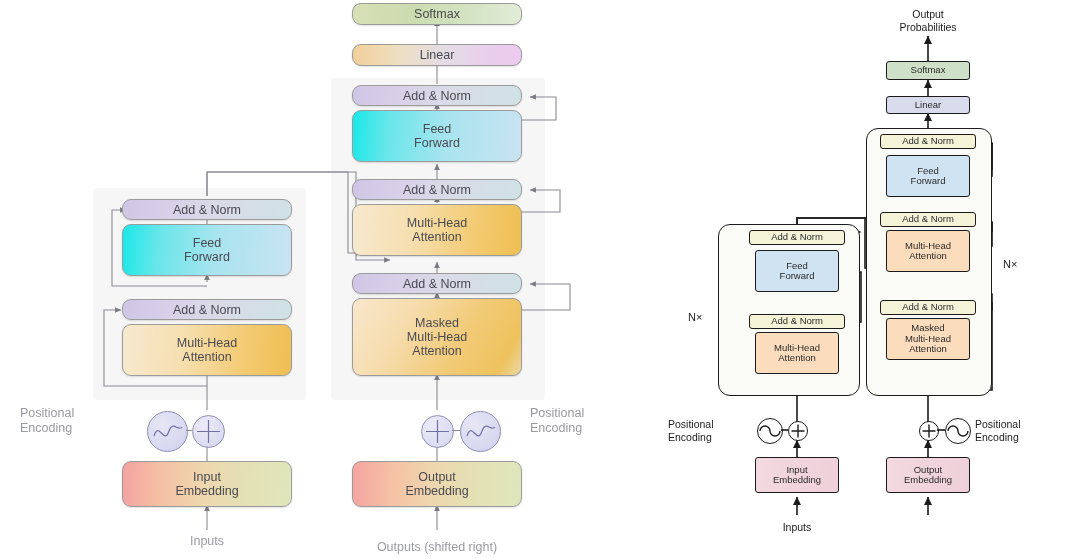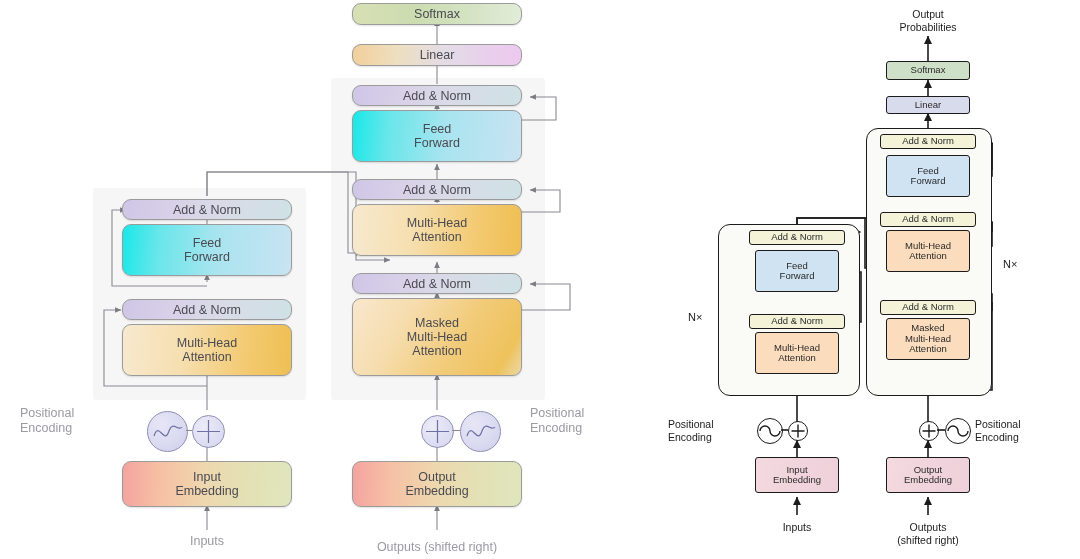--- a/index.html
+++ b/index.html
@@ -324,16 +324,14 @@
     </svg>
   </div>
   <svg class="wires">
     <path d="M937,430 L945,430" stroke="#1b1b1b" stroke-width="1.6" fill="none"></path>
   </svg>
   <div class="rlbl" style="left:975px;top:418px;width:100px;text-align:left;">Positional
 Encoding</div>
 
   <div class="node rnode r-emb" style="left:886px;top:457px;width:84px;height:36px;">Output
 Embedding</div>
-  <div class="rlbl" style="left:878px;top:521px;width:100px;">Outputs
-(shifted right)</div>
 
 </div>
 
 </body></html>

